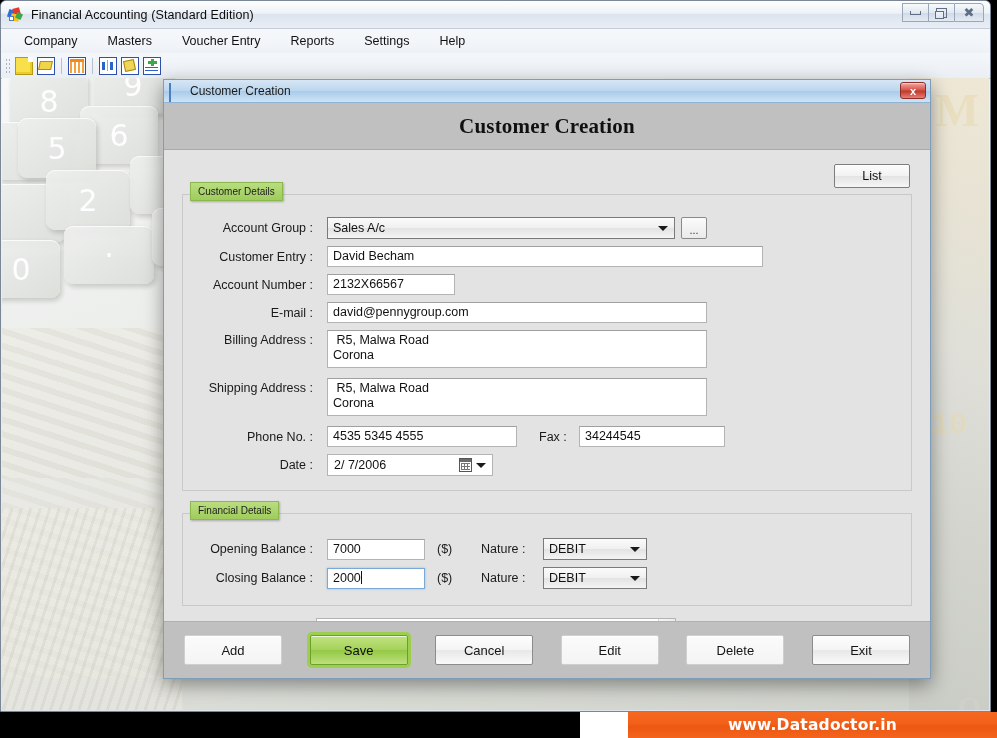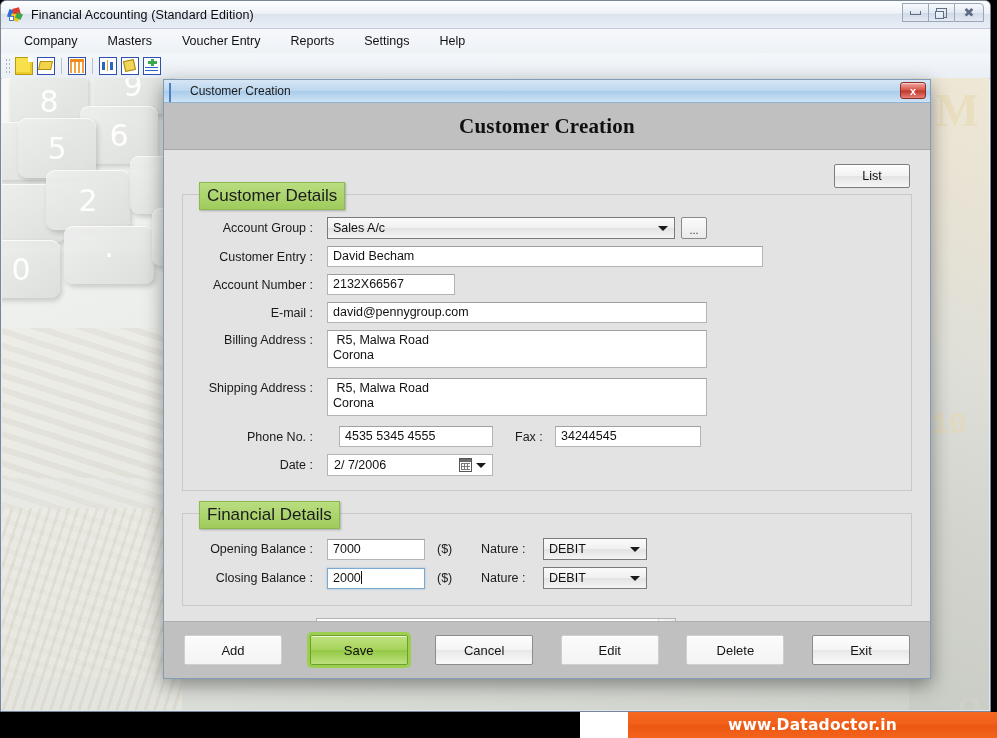--- a/index.html
+++ b/index.html
@@ -174,25 +174,25 @@
     font-size:12.5px;color:#101010;
     display:flex;align-items:center;justify-content:center;
     box-sizing:border-box;cursor:default;
     box-shadow:inset 0 1px 0 rgba(255,255,255,.9);
   }
   .btn-list{width:76px;height:24px;}
 
   
   .group{position:relative;border:1px solid #c9c9c9;background:transparent;margin-top:10px;}
   .glabel{
-    position:absolute;left:16px;top:-13px;
+    position:absolute;left:7px;top:-13px;
     background:#a8d36a;
     background:linear-gradient(to bottom,#b9dd80,#9fcc5c);
     border:1px solid #8cb94e;
-    color:#1c1c1c;font-size:17px;
+    color:#1c1c1c;font-size:10px;
     padding:3px 7px 3px 7px;
     box-shadow:1px 1px 2px rgba(0,0,0,.25);
     white-space:nowrap;
   }
   .grow{display:flex;align-items:center;margin-bottom:7px;}
   .lbl{width:120px;text-align:right;font-size:12.5px;color:#1a1a1a;padding-right:14px;flex:0 0 auto;}
   .fld{
     background:#fff;border:1px solid #b4b4b4;border-top-color:#a0a0a0;
     font-size:12.5px;color:#111;box-sizing:border-box;
     height:21px;line-height:19px;padding:0 5px;
@@ -425,21 +425,21 @@
           </div>
 
           <div class="grow" style="align-items:flex-start;margin-bottom:10px;">
             <div class="lbl" style="padding-top:3px;">Shipping Address :</div>
             <div class="multifld" style="width:380px;"> R5, Malwa Road
 Corona</div>
           </div>
 
           <div class="grow">
             <div class="lbl">Phone No. :</div>
-            <div class="fld" style="width:154px;margin-left:12px;">
+            <div class="fld" style="width:190px;">
               <span>4535 5345 4555</span>
             </div>
             <div style="width:62px;text-align:left;padding-left:22px;font-size:12.5px;color:#1a1a1a;box-sizing:border-box;">Fax :</div>
             <div class="fld" style="width:146px;">
               <span>34244545</span>
             </div>
           </div>
 
           <div class="grow" style="margin-bottom:2px;">
             <div class="lbl">Date :</div>

